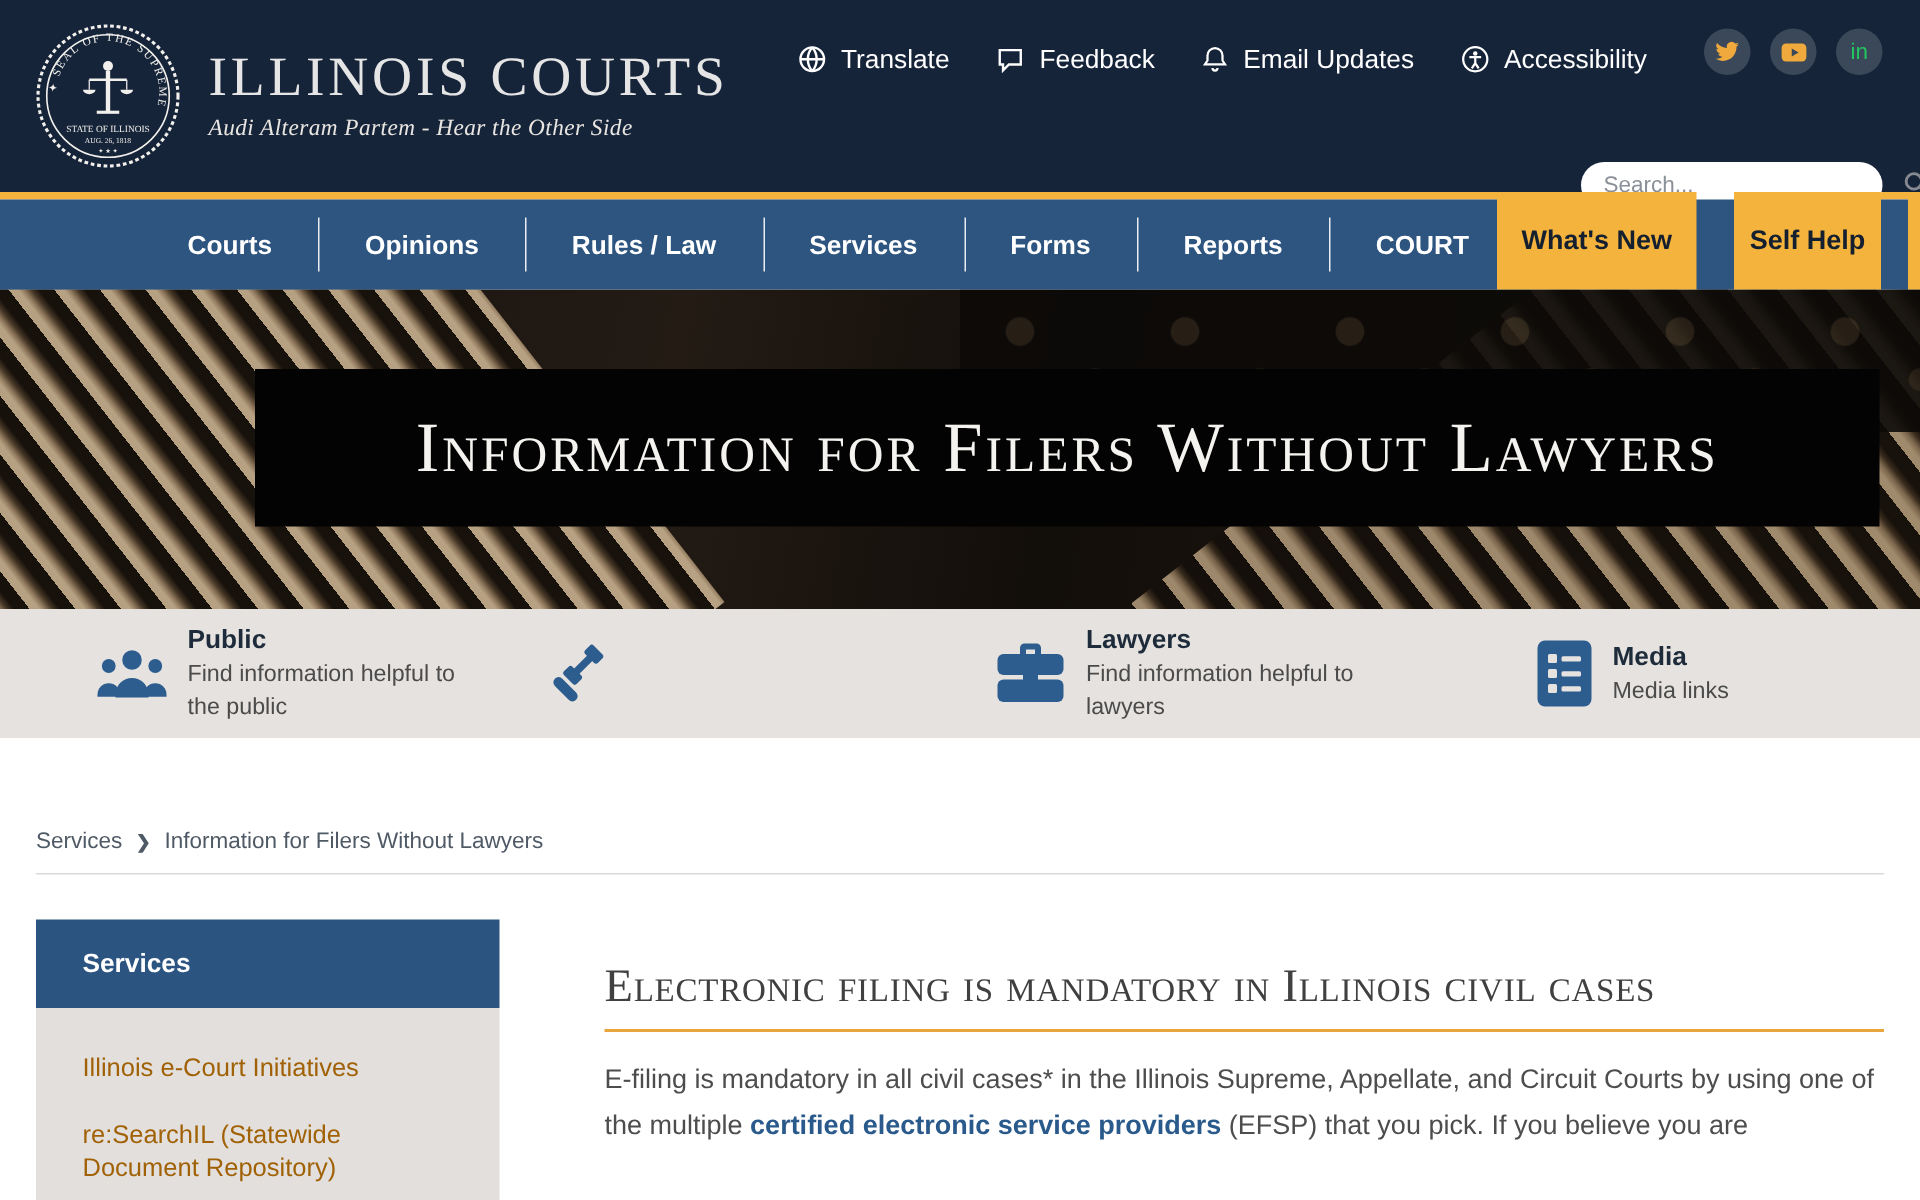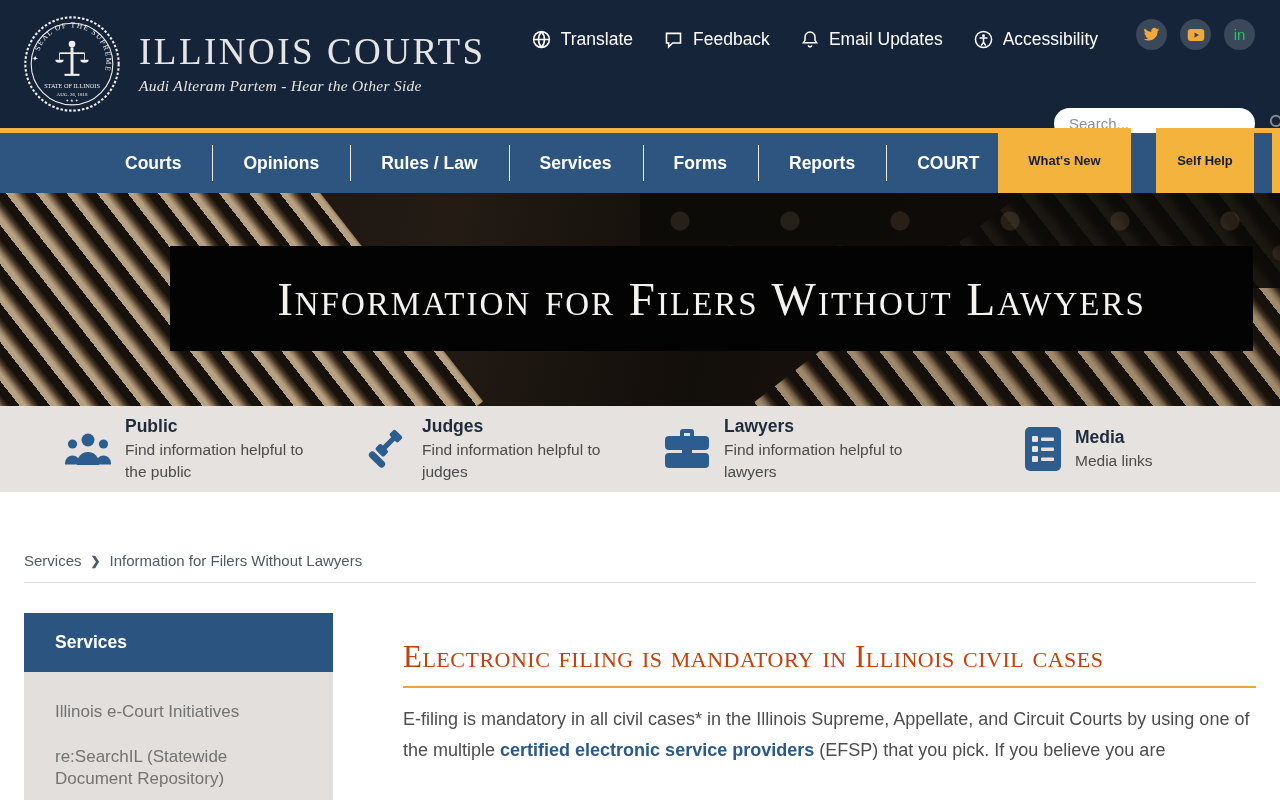--- a/index.html
+++ b/index.html
@@ -31,21 +31,21 @@
 
   
   .accent-line { height:5px; background:#f3b33d; }
   .main-nav { position:relative; height:60px; background:#2d5580; z-index:5; }
   .nav-list { display:flex; list-style:none; margin-left:94px; height:100%; }
   .nav-list li { display:flex; align-items:center; padding:0 31px; position:relative;
                  color:#ffffff; font-weight:700; font-size:17.5px; cursor:pointer; }
   .nav-list li + li::before { content:""; position:absolute; left:0; top:12px; bottom:12px;
                               width:1px; background:rgba(255,255,255,.9); }
   .nav-highlight { position:absolute; top:-5px; height:65px; background:#f3b33d; color:#14202f;
-                   font-weight:700; font-size:13px; display:flex; align-items:center;
+                   font-weight:700; font-size:18px; display:flex; align-items:center;
                    justify-content:center; cursor:pointer; }
   .nav-highlight.whats-new { right:149px; width:133px; }
   .nav-highlight.self-help { right:26px; width:98px; }
   .nav-highlight.partial { right:0; width:8px; }
 
   
   .hero { position:relative; height:213px; overflow:hidden;
           background:linear-gradient(100deg,#171210 0%,#231b14 35%,#120e0a 55%,#1a140d 75%,#2c2014 100%); }
   .hero-cols-left { position:absolute; left:-190px; top:-120px; width:560px; height:560px;
                     transform:rotate(-38deg);
@@ -80,25 +80,25 @@
   .breadcrumb .crumb-link { cursor:pointer; }
   .breadcrumb .chevron { font-size:12px; font-weight:700; color:#4f5a66; }
   .breadcrumb-divider { height:1px; background:#dadada; margin:13px 24px 0; }
 
   
   .content { display:flex; margin:30px 24px 0; gap:70px; align-items:flex-start; }
   .sidebar { width:309px; flex-shrink:0; }
   .sidebar-header { background:#2c5480; height:59px; display:flex; align-items:center;
                     padding-left:31px; color:#fff; font-weight:700; font-size:17.5px; }
   .sidebar-body { background:#e2dfdc; padding:29px 31px 60px; }
-  .sidebar-link { display:block; color:#737373; font-size:17px; line-height:1.25;
+  .sidebar-link { display:block; color:#a16207; font-size:17px; line-height:1.25;
                   margin-bottom:24px; cursor:pointer; text-decoration:none; }
   .main-col { flex:1; min-width:0; }
   .article-heading { font-family:"Liberation Serif", serif; font-variant:small-caps; font-weight:400;
-                     font-size:31px; line-height:1.05; color:#c2410c; letter-spacing:.5px; margin-top:28px; }
+                     font-size:31px; line-height:1.05; color:#404040; letter-spacing:.5px; margin-top:28px; }
   .heading-rule { border-bottom:2px solid #e9a63c; margin-top:12px; }
   .article-para { font-size:18px; line-height:1.75; color:#4d4d4d; margin-top:16px; }
   .inline-link { color:#2a5a8c; font-weight:700; cursor:pointer; }
 </style>
 </head>
 <body>
 
 <header class="top-header">
   <div class="logo-area">
     <div class="seal">
@@ -247,24 +247,20 @@
     <span class="audience-icon">
       <svg width="46" height="46" viewBox="0 0 46 46" fill="#2d5c8e">
         <g transform="rotate(45 23 20)">
           <rect x="17" y="2" width="12" height="8" rx="2"></rect>
           <rect x="17" y="22" width="12" height="8" rx="2"></rect>
           <rect x="20.5" y="9" width="5" height="14"></rect>
         </g>
         <rect x="4" y="30" width="20" height="7" rx="3.5" transform="rotate(45 14 33.5)"></rect>
       </svg>
     </span>
-    <div>
-      <div class="audience-title">Judges</div>
-      <div class="audience-desc">Find information helpful to judges</div>
-    </div>
   </div>
   <div class="audience-item">
     <span class="audience-icon">
       <svg width="48" height="42" viewBox="0 0 48 42" fill="#2d5c8e">
         <path d="M17 8 v-4 a3 3 0 0 1 3-3 h8 a3 3 0 0 1 3 3 v4 h-4 v-3 h-6 v3 z"></path>
         <rect x="2" y="8" width="44" height="14" rx="4"></rect>
         <rect x="2" y="25" width="44" height="15" rx="4"></rect>
         <rect x="19" y="19" width="10" height="9" rx="2"></rect>
       </svg>
     </span>

